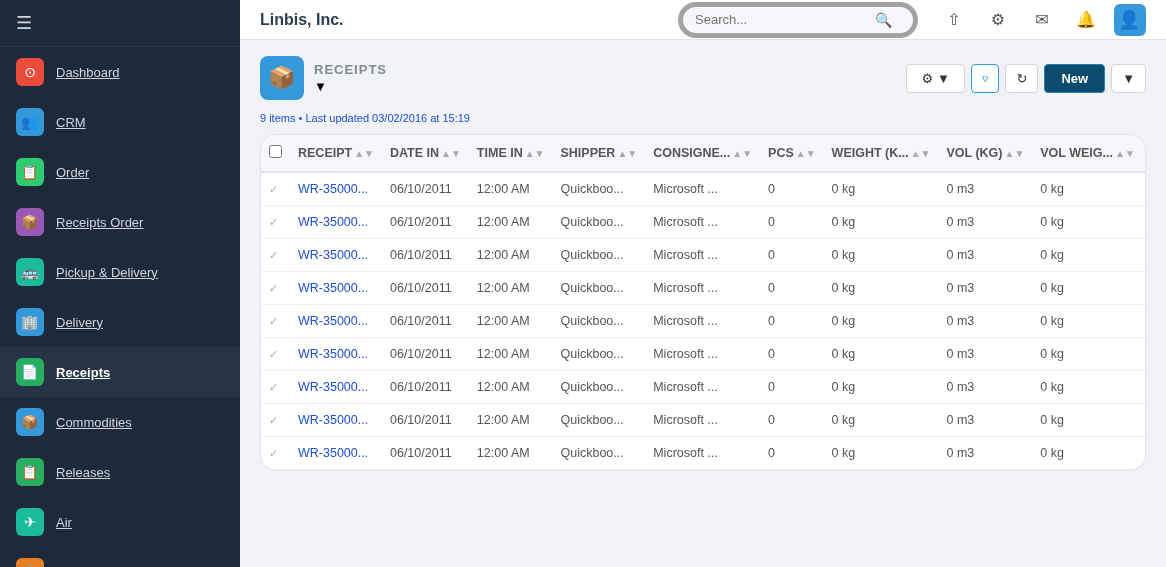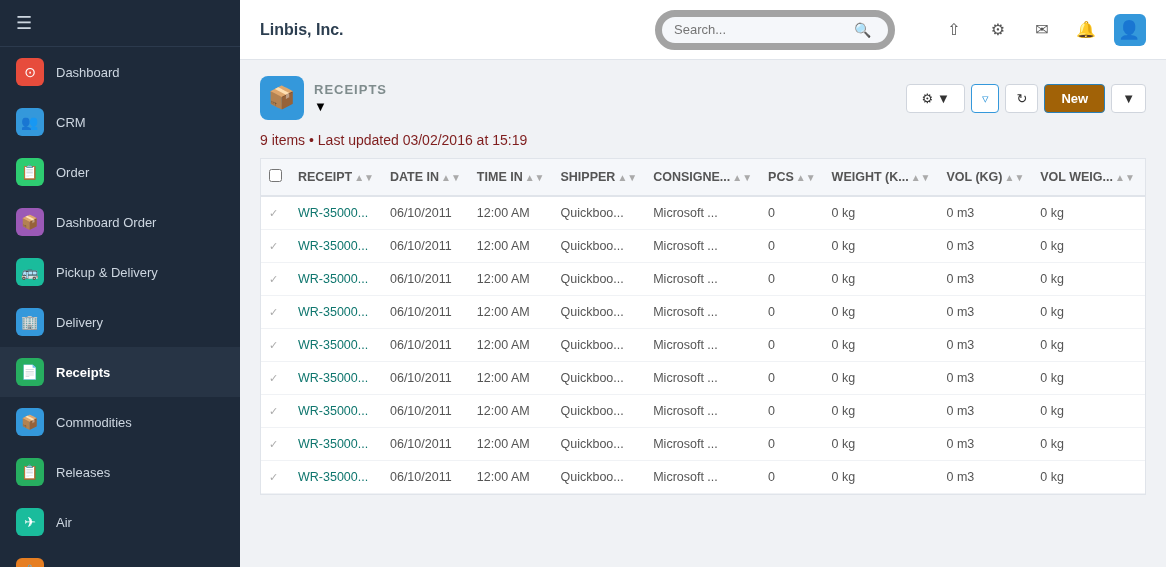--- a/index.html
+++ b/index.html
@@ -51,52 +51,51 @@
     .icon-crm { background: #3498db; }
     .icon-quote { background: #2ecc71; }
     .icon-shipping { background: #9b59b6; }
     .icon-pickup { background: #1abc9c; }
     .icon-warehouse { background: #3498db; }
     .icon-receipts { background: #27ae60; }
     .icon-commodities { background: #3498db; }
     .icon-releases { background: #27ae60; }
     .icon-air { background: #1abc9c; }
     .icon-ocean { background: #e67e22; }
-    .sidebar-label { font-size: 13px; }
+    .sidebar-label { font-size: 13px; text-decoration: underline; }
 
     
     .main {
       flex: 1;
       display: flex;
       flex-direction: column;
       background: #f0f2f5;
       overflow: hidden;
     }
 
     
     .topbar {
       background: #fff;
-      height: 60px;
+      height: 40px;
       display: flex;
       align-items: center;
       padding: 8px 20px;
       border-bottom: 1px solid #e0e4ea;
       flex-shrink: 0;
-      gap: 23px;
     }
     .company-name {
       font-size: 16px;
       font-weight: bold;
       color: #2c3e50;
       flex: 1;
     }
     .search-bar {
       display: flex;
       background: #f5f7fa;
-      border: 7px solid #a3a3a3;
+      border: 5px solid #a3a3a3;
       border-radius: 20px;
       padding: 5px 12px;
       width: 240px;
       margin-right: 20px;
     }
     .search-bar input {
       border: none;
       background: transparent;
       outline: none;
       font-size: 13px;
@@ -180,42 +179,42 @@
       background: #fff;
       border-radius: 4px;
       cursor: pointer;
       font-size: 13px;
       color: #333;
       display: flex;
       align-items: center;
       gap: 4px;
     }
     .toolbar-btn.blue {
-      background: #a16207;
+      background: #0c4a6e;
       color: #fff;
       border-color: #2980b9;
       font-weight: bold;
       padding: 6px 16px;
     }
     .toolbar-btn.icon-only {
       padding: 6px 10px;
     }
 
     
     .stats-bar {
-      font-size: 14px;
-      color: #7f1d1d;
+      font-size: 11px;
+      color: #1d4ed8;
       margin-bottom: 10px;
     }
 
     
     .table-container {
       background: #fff;
       border: 1px solid #e0e4ea;
-      border-radius: 0;
+      border-radius: 16px;
       overflow-x: auto;
     }
     table {
       width: 100%;
       border-collapse: collapse;
       font-size: 12.5px;
     }
     thead tr {
       background: #f5f7fa;
       border-bottom: 2px solid #e0e4ea;
@@ -232,21 +231,21 @@
     thead th .sort-icon { font-size: 10px; color: #aaa; margin-left: 2px; }
     tbody tr {
       border-bottom: 1px solid #f0f2f5;
       transition: background 0.1s;
     }
     tbody td {
       padding: 9px 8px;
       color: #555;
       white-space: nowrap;
     }
-    tbody td.receipt-link { color: #0f766e; cursor: pointer; }
+    tbody td.receipt-link { color: #1d4ed8; cursor: pointer; }
     .row-check {
       width: 20px;
       color: #aaa;
       font-size: 11px;
     }
     .col-check { width: 28px; }
   </style>
 </head>
 <body>
 
@@ -262,21 +261,21 @@
       <div class="sidebar-item">
       <span class="sidebar-icon icon-crm">👥</span>
       <span class="sidebar-label">CRM</span>
     </div>
       <div class="sidebar-item">
       <span class="sidebar-icon icon-quote">📋</span>
       <span class="sidebar-label">Order</span>
     </div>
       <div class="sidebar-item">
       <span class="sidebar-icon icon-shipping">📦</span>
-      <span class="sidebar-label">Dashboard Order</span>
+      <span class="sidebar-label">Receipts Order</span>
     </div>
       <div class="sidebar-item">
       <span class="sidebar-icon icon-pickup">🚌</span>
       <span class="sidebar-label">Pickup &amp; Delivery</span>
     </div>
       <div class="sidebar-item">
       <span class="sidebar-icon icon-warehouse">🏢</span>
       <span class="sidebar-label">Delivery</span>
     </div>
       <div class="sidebar-item active">

